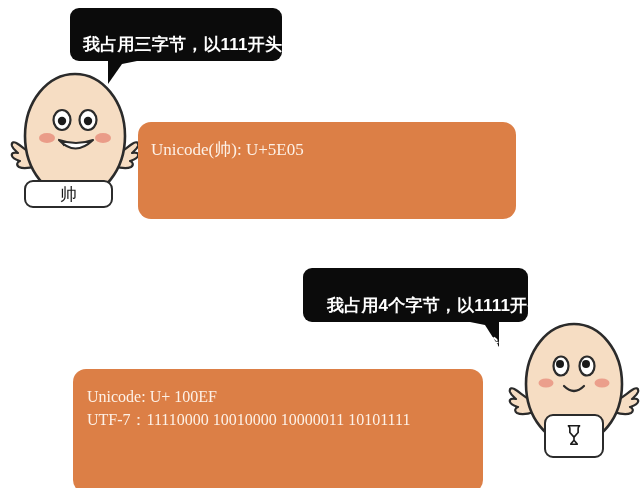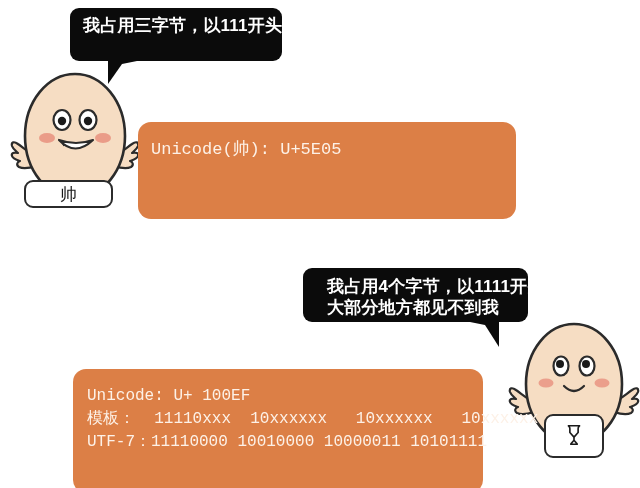--- a/index.html
+++ b/index.html
@@ -25,20 +25,21 @@
     border-radius: 9px;
     color: #ffffff;
     box-sizing: border-box;
     z-index: 5;
   }
   .bubble .btext {
     display: block;
     font-weight: bold;
     letter-spacing: 0.2px;
     white-space: pre;
+    margin-top: 19px;
   }
   .bubble-tail {
     position: absolute;
     width: 0;
     height: 0;
     z-index: 4;
   }
 
   #bubble-1 {
     left: 70px;
@@ -90,21 +91,21 @@
     position: absolute;
     background: #dc7f46;
     border-radius: 13px;
     color: #fdf1e7;
     box-sizing: border-box;
     z-index: 3;
   }
   .panel .line {
     display: block;
     white-space: pre;
-    font-family: Liberation Mono, monospace;
+    font-family: Liberation Serif, serif;
   }
 
   #panel-1 {
     left: 138px;
     top: 122px;
     width: 378px;
     height: 97px;
     padding: 16px 0 0 13px;
   }
   #panel-1 .line {
@@ -216,17 +217,16 @@
       <circle cx="78" cy="56" r="4" fill="#1a1a1a"></circle>
       <ellipse cx="38" cy="75" rx="7.5" ry="4.5" fill="#e8907e" opacity="0.8"></ellipse>
       <ellipse cx="94" cy="75" rx="7.5" ry="4.5" fill="#e8907e" opacity="0.8"></ellipse>
       <path d="M56 78 Q66 88 76 78" fill="none" stroke="#2b2b2b" stroke-width="2.2" stroke-linecap="round"></path>
     </svg>
   </div>
   <div class="char-label" id="label-2">𐃯</div>
 
   <div class="panel" id="panel-2">
     <span class="line">Unicode: U+ 100EF</span>
-    <span class="line">模板：  11110xxx  10xxxxxx   10xxxxxx   10xxxxxx</span>
     <span class="line">UTF-7：11110000 10010000 10000011 10101111</span>
   </div>
 
 </div>
 
 </body></html>

